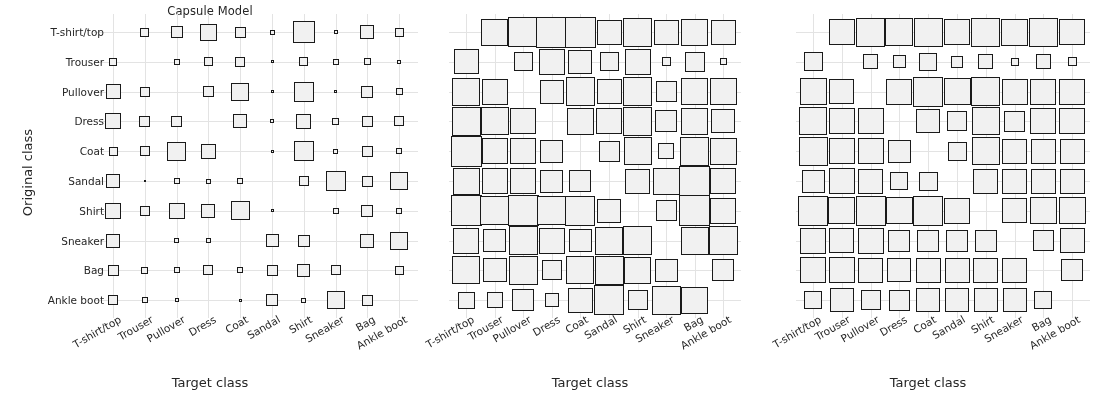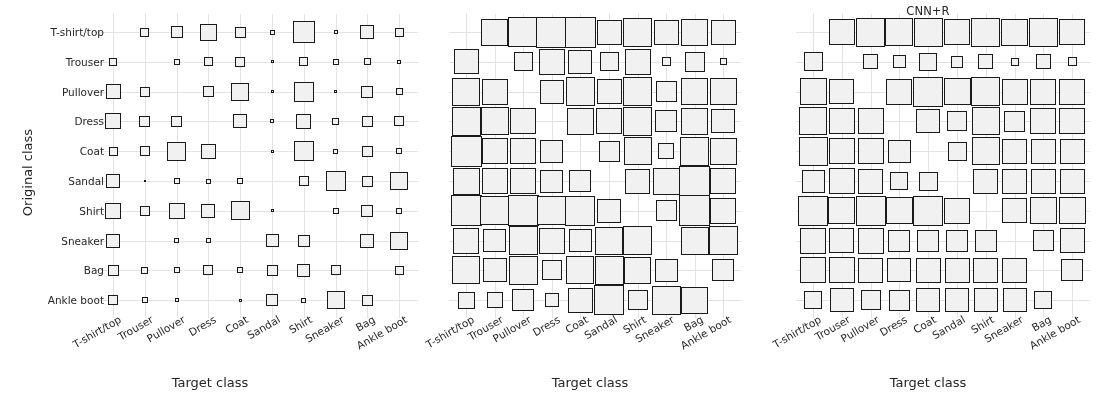--- a/index.html
+++ b/index.html
@@ -88,20 +88,21 @@
   }
 </style>
 </head>
 <body>
 
 <div class="figure">
 
   <div class="axis-title-y" style="left:-33px; top:165px; width:120px; text-align:center;">Original class</div>
 
   <div class="panel" style="left:0px; width:420px;">
+    <div class="panel-title">Capsule Model</div>
     <div class="plot" id="plot0" style="left:0px; top:0px; width:420px; height:408px;">
         <div class="gridline-v" style="left: 113px; top: 14.1px; height: 304px; background: rgb(227, 227, 227);"></div>
         <div class="gridline-v" style="left: 144.8px; top: 14.1px; height: 304px; background: rgb(227, 227, 227);"></div>
         <div class="gridline-v" style="left: 176.6px; top: 14.1px; height: 304px; background: rgb(227, 227, 227);"></div>
         <div class="gridline-v" style="left: 208.4px; top: 14.1px; height: 304px; background: rgb(227, 227, 227);"></div>
         <div class="gridline-v" style="left: 240.2px; top: 14.1px; height: 304px; background: rgb(227, 227, 227);"></div>
         <div class="gridline-v" style="left: 272px; top: 14.1px; height: 304px; background: rgb(227, 227, 227);"></div>
         <div class="gridline-v" style="left: 303.8px; top: 14.1px; height: 304px; background: rgb(227, 227, 227);"></div>
         <div class="gridline-v" style="left: 335.6px; top: 14.1px; height: 304px; background: rgb(227, 227, 227);"></div>
         <div class="gridline-v" style="left: 367.4px; top: 14.1px; height: 304px; background: rgb(227, 227, 227);"></div>
@@ -347,21 +348,20 @@
         <div class="xlabel-axis" style="left: 93px; top: 313.1px; width: 100px;">Sandal</div>
         <div class="xlabel-axis" style="left: 121.6px; top: 313.1px; width: 100px;">Shirt</div>
         <div class="xlabel-axis" style="left: 150.2px; top: 313.1px; width: 100px;">Sneaker</div>
         <div class="xlabel-axis" style="left: 178.8px; top: 313.1px; width: 100px;">Bag</div>
         <div class="xlabel-axis" style="left: 207.4px; top: 313.1px; width: 100px;">Ankle boot</div>
       </div>
     <div class="axis-title-x" style="top:375px; left:0px;">Target class</div>
   </div>
 
   <div class="panel" style="left:760px; width:336px;">
-    <div class="panel-title">CNN+R</div>
     <div class="plot" id="plot2" style="left:0px; top:0px; width:336px; height:408px;">
         <div class="gridline-v" style="left: 53px; top: 14.1px; height: 304px; background: rgb(227, 227, 227);"></div>
         <div class="gridline-v" style="left: 81.8px; top: 14.1px; height: 304px; background: rgb(227, 227, 227);"></div>
         <div class="gridline-v" style="left: 110.6px; top: 14.1px; height: 304px; background: rgb(227, 227, 227);"></div>
         <div class="gridline-v" style="left: 139.4px; top: 14.1px; height: 304px; background: rgb(227, 227, 227);"></div>
         <div class="gridline-v" style="left: 168.2px; top: 14.1px; height: 304px; background: rgb(227, 227, 227);"></div>
         <div class="gridline-v" style="left: 197px; top: 14.1px; height: 304px; background: rgb(227, 227, 227);"></div>
         <div class="gridline-v" style="left: 225.8px; top: 14.1px; height: 304px; background: rgb(227, 227, 227);"></div>
         <div class="gridline-v" style="left: 254.6px; top: 14.1px; height: 304px; background: rgb(227, 227, 227);"></div>
         <div class="gridline-v" style="left: 283.4px; top: 14.1px; height: 304px; background: rgb(227, 227, 227);"></div>

